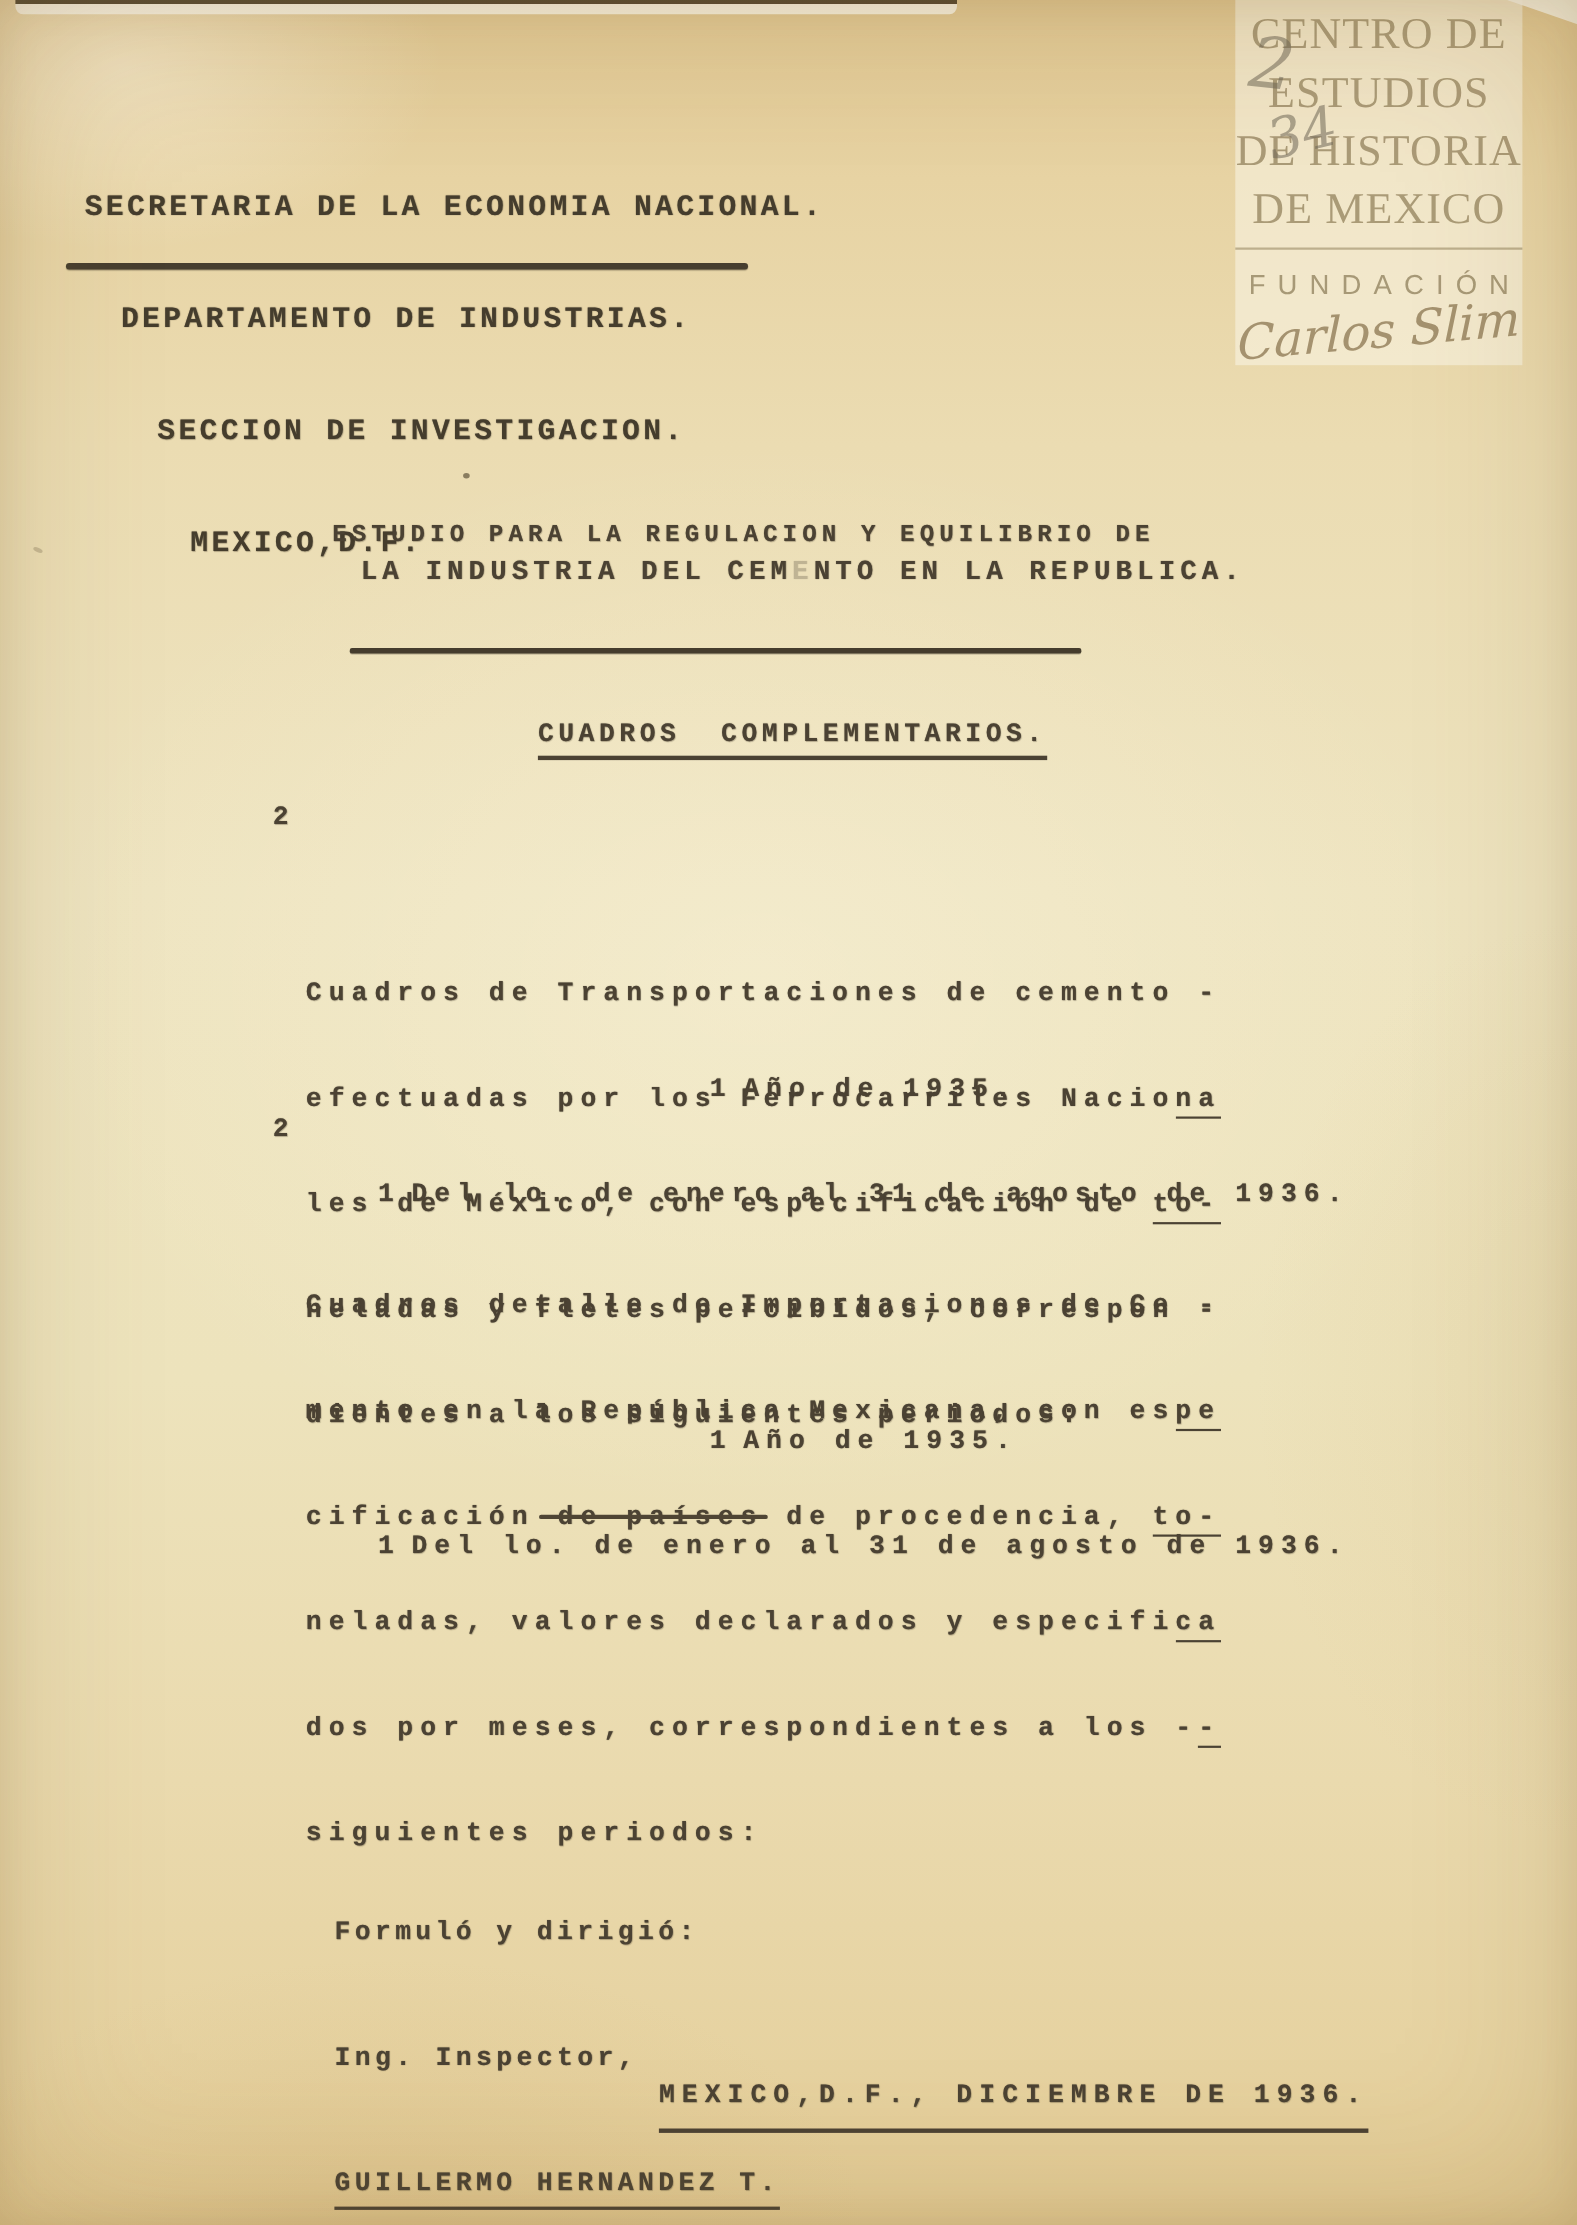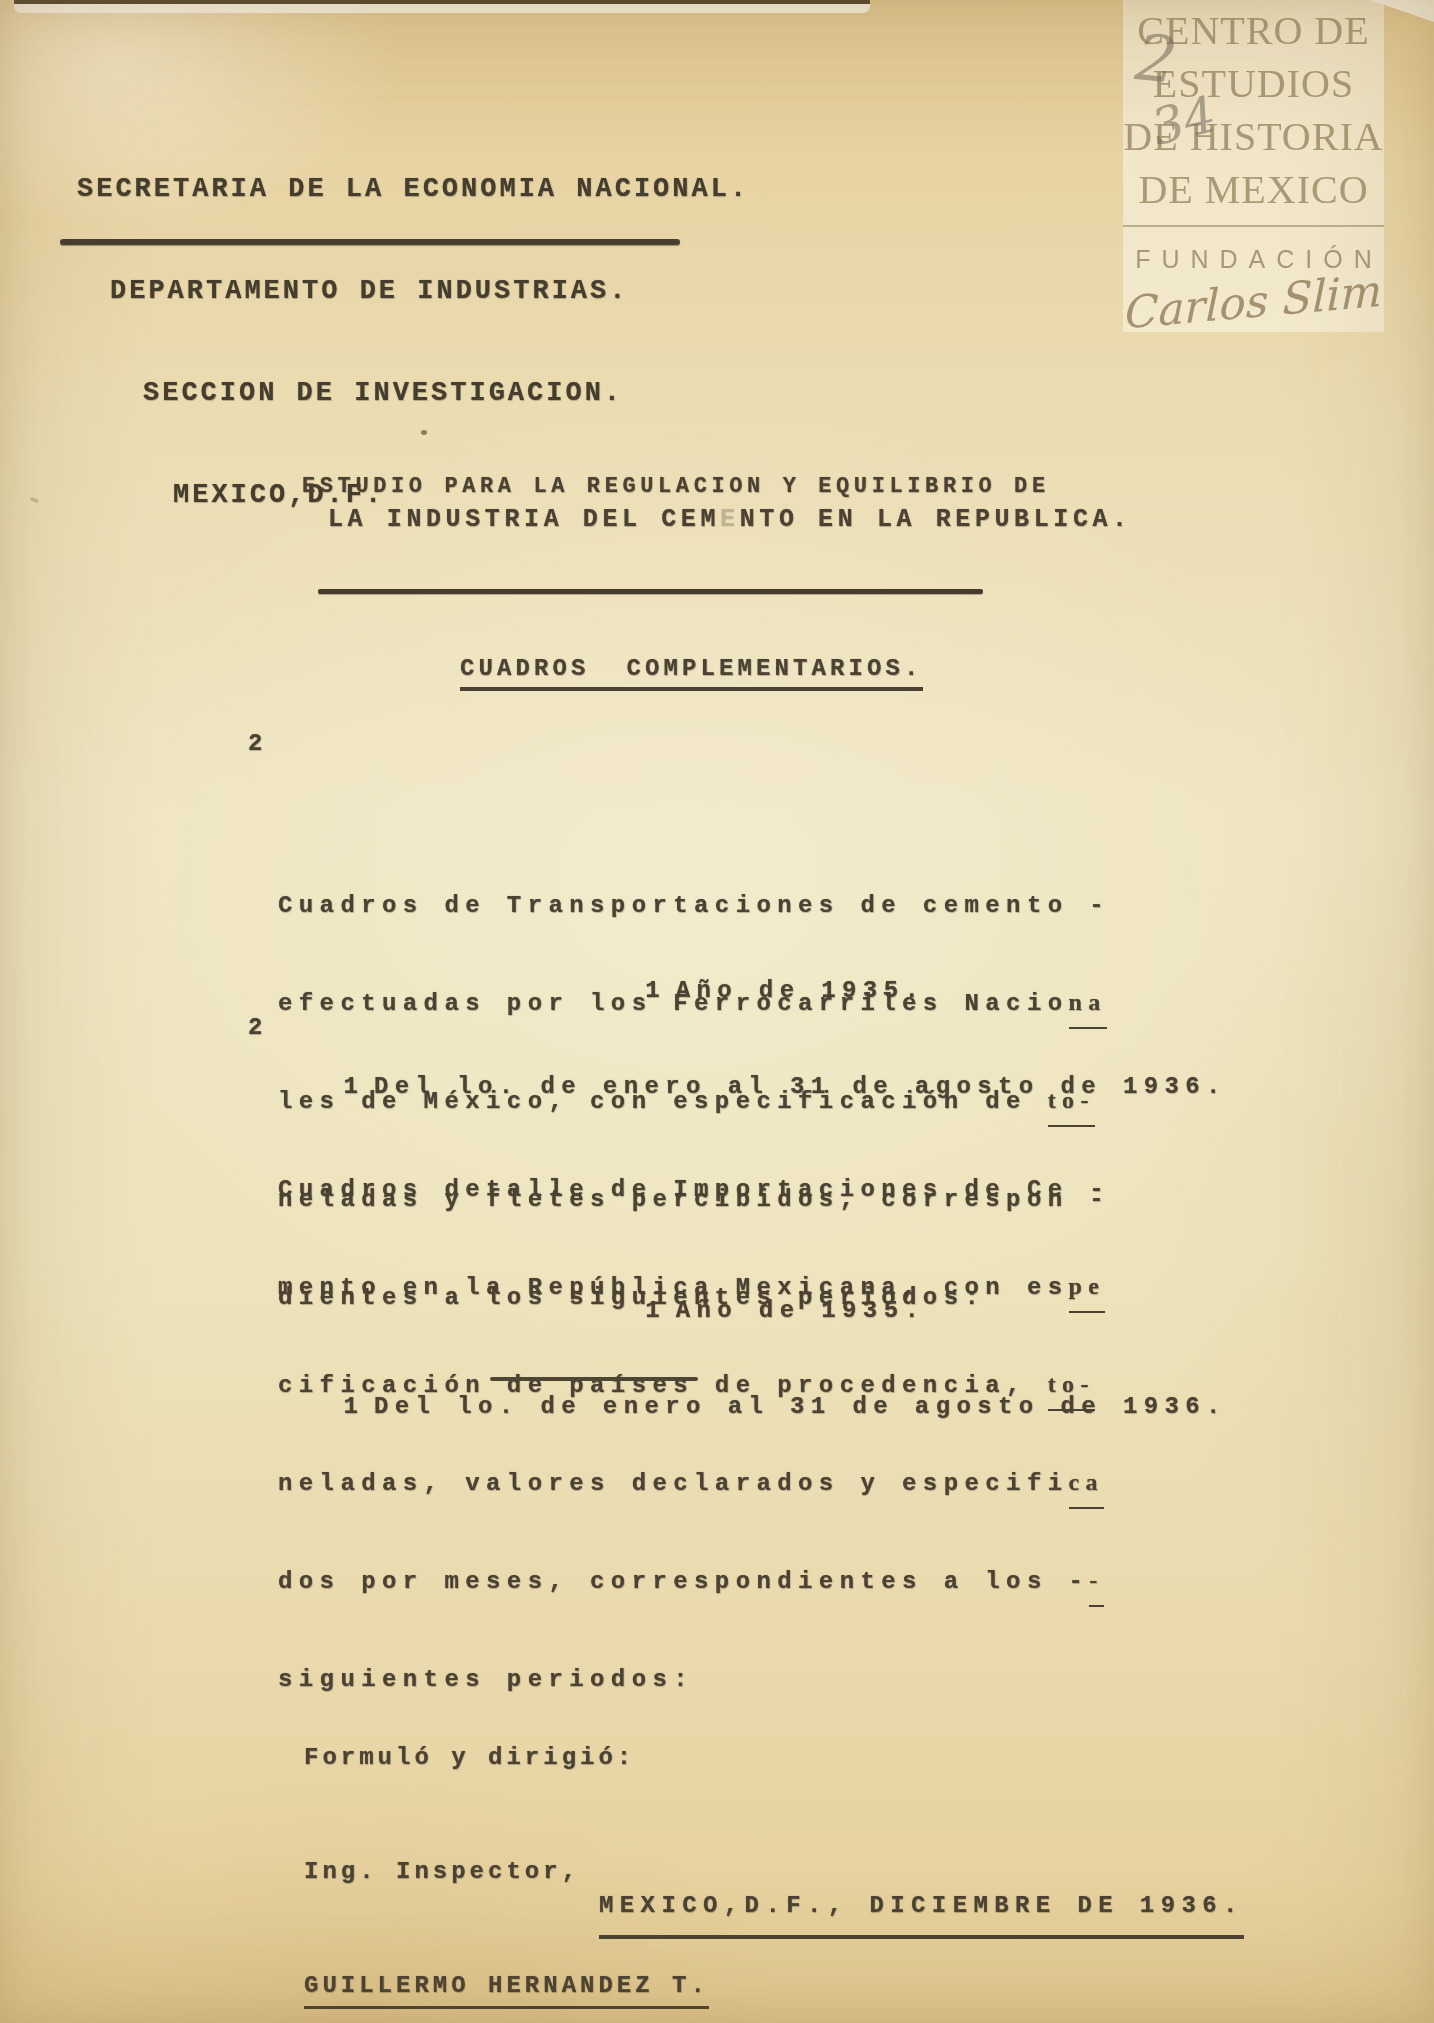--- a/index.html
+++ b/index.html
@@ -52,31 +52,31 @@
   .pencil-b{left:1152px;top:92px;font-size:50px;transform:rotate(-14deg);}
 
   
   .title-line1{position:absolute;left:302px;top:474px;font-size:22px;letter-spacing:4.6px;text-align:center;}
   .title-line2{position:absolute;left:328px;top:505px;font-size:25px;letter-spacing:4.6px;}
   .faded{opacity:.28;}
   .title-rule{position:absolute;left:318px;top:589px;width:665px;height:5px;background:#453c2d;
     border-radius:2px;box-shadow:0 1px 0 rgba(69,60,45,.35);}
 
   
-  .section-heading{position:absolute;left:460px;top:655px;font-size:24px;letter-spacing:4.1px;
+  .section-heading{position:absolute;left:489px;top:655px;font-size:24px;letter-spacing:4.1px;
     padding-bottom:5px;border-bottom:4px solid #4b4233;}
 
   
   .body-sz{font-size:24px;letter-spacing:6.4px;line-height:32px;}
   .para{position:absolute;}
   .para1{left:248px;top:728px;}
   .para2{left:248px;top:1012px;}
   .para .num{position:absolute;left:0;top:0;}
   .para .lines{margin-left:30px;}
-  .u{border-bottom:2px solid currentColor;padding-bottom:12px;font-family:Liberation Serif, serif;}
+  .u{border-bottom:2px solid currentColor;padding-bottom:2px;}
   .sublist{position:absolute;left:334px;text-align:center;}
   .sublist1{top:911px;}
   .sublist2{top:1231px;}
   .subnum{display:inline-block;width:40px;}
 
   .mid-rule{position:absolute;left:490px;top:1377px;width:208px;height:4px;background:#4f4534;border-radius:2px;}
 
   
   .sig{position:absolute;left:304px;top:1663px;font-size:24px;letter-spacing:4px;line-height:38px;}
   .sig-name{width:fit-content;border-bottom:3px solid currentColor;padding-bottom:1px;}

